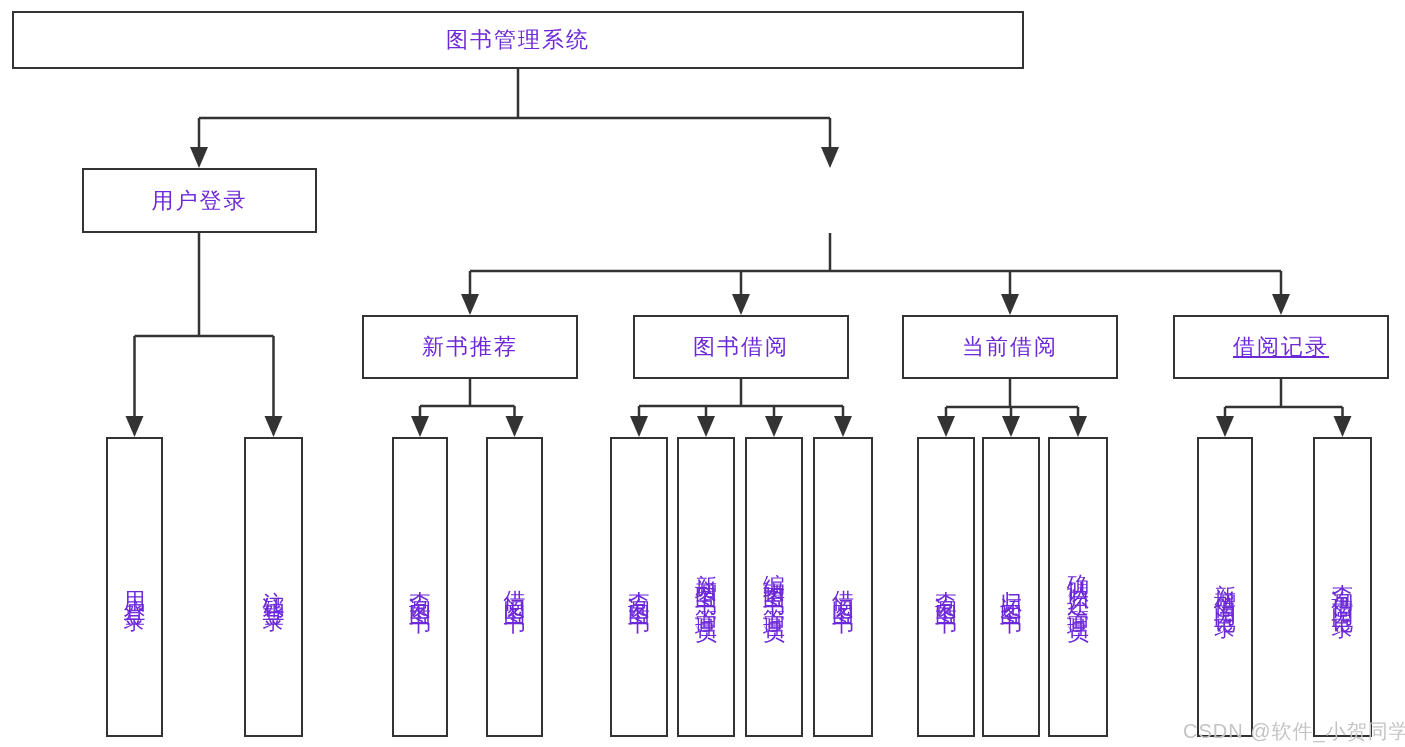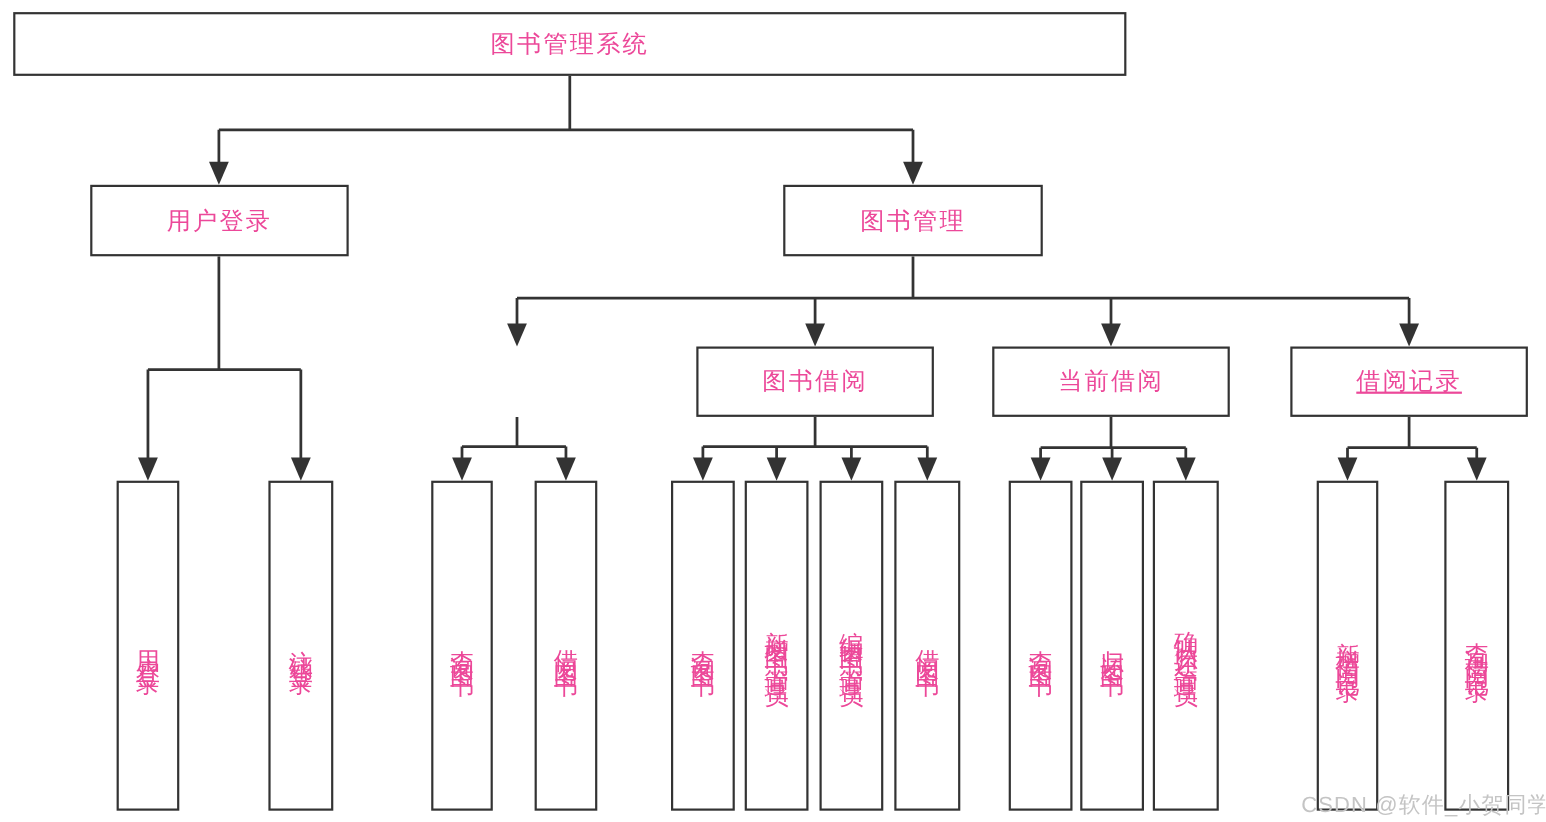--- a/index.html
+++ b/index.html
@@ -19,21 +19,21 @@
   #wires path { stroke: #333333; stroke-width: 2.5; fill: none; }
   #wires polygon { fill: #333333; stroke: none; }
   .box {
     position: absolute;
     box-sizing: border-box;
     border: 2.5px solid #333333;
     background: #ffffff;
     display: flex;
     align-items: center;
     justify-content: center;
-    color: #ec4899;
+    color: #6d28d9;
   }
   .box.h span {
     font-size: 22px;
     letter-spacing: 2px;
     white-space: nowrap;
   }
   .box.v span {
     writing-mode: vertical-rl;
     text-orientation: mixed;
     font-size: 22px;
@@ -105,24 +105,24 @@
     </g>
   </svg>
 
   <div class="box h" style="left:12px; top:11px; width:1012px; height:58px;">
     <span>图书管理系统</span>
   </div>
 
   <div class="box h" style="left:82px; top:168px; width:235px; height:65px;">
     <span>用户登录</span>
   </div>
-  <div class="box h" style="left:712px; top:168px; width:236px; height:65px;">
-    <span>图书管理</span>
+
+  <div class="box h" style="left:362px; top:315px; width:216px; height:64px;">
+    <span>新书推荐</span>
   </div>
-
   <div class="box h" style="left:902px; top:315px; width:216px; height:64px;">
     <span>当前借阅</span>
   </div>
   <div class="box h" style="left:633px; top:315px; width:216px; height:64px;">
     <span>图书借阅</span>
   </div>
   <div class="box h" style="left:1173px; top:315px; width:216px; height:64px;text-decoration:underline;">
     <span>借阅记录</span>
   </div>
 

